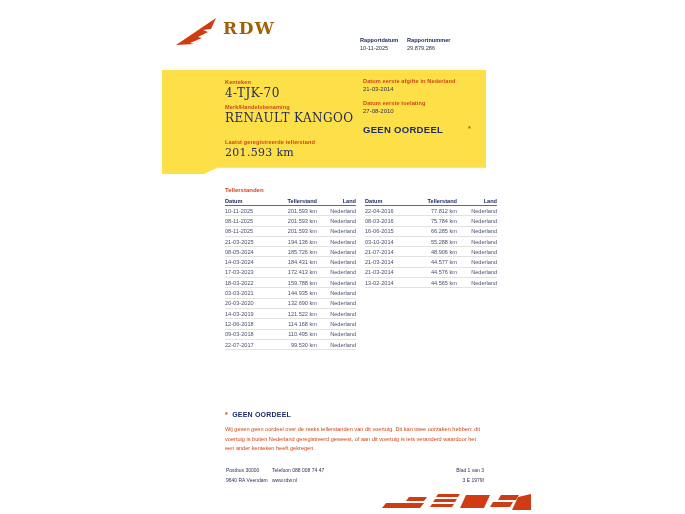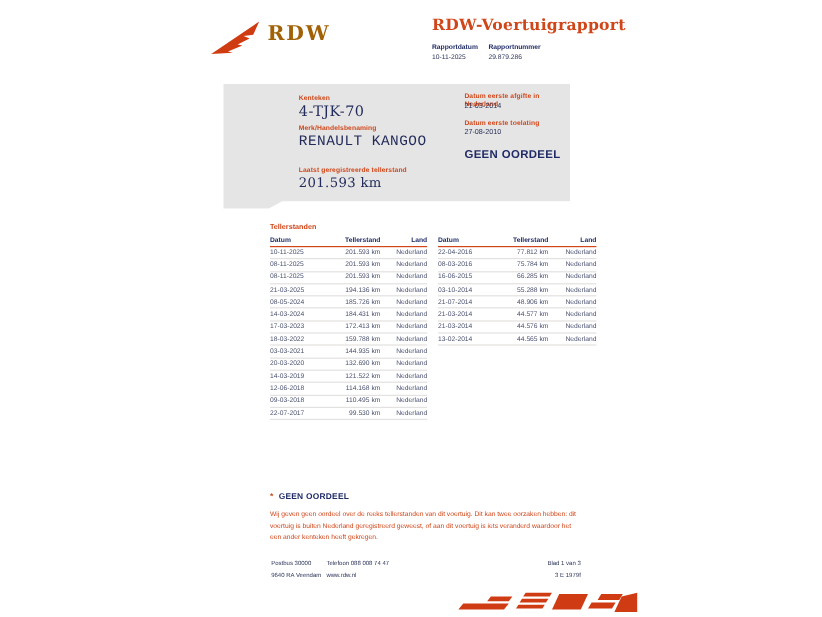--- a/index.html
+++ b/index.html
@@ -12,22 +12,22 @@
 
   
   .wordmark { font-family:"DejaVu Serif", serif; font-weight:bold; font-size:17px;
               color:#a16207; letter-spacing:1.5px; }
   .report-title { font-family:"DejaVu Serif", serif; font-weight:bold; font-size:13px;
                   color:#d04619; letter-spacing:0.2px; }
   .lbl { font-size:5.6px; font-weight:bold; color:#1f2a66; }
   .val { font-size:5.6px; color:#2c3359; }
 
   
-  .card { left:162px; top:70px; width:289px; height:104px; background:#e5e5e5;
-          clip-path:polygon(0 0, 100% 0, 100% 94%, 17% 94%, 13% 100%, 0 100%);margin-left:24px; }
+  .card { left:162px; top:70px; width:324px; height:104px; background:#fde047;
+          clip-path:polygon(0 0, 100% 0, 100% 94%, 17% 94%, 13% 100%, 0 100%); }
   .card-label { font-size:5.6px; font-weight:bold; color:#d04619; letter-spacing:0.1px; }
   .card-value-lg { font-family:"DejaVu Serif", serif; font-size:12px; color:#232b5a;
                    letter-spacing:0.4px; }
   .card-value-md { font-family:"DejaVu Serif", serif; font-size:11px; color:#232b5a;
                    letter-spacing:0.3px; }
   .card-value-sm { font-size:6px; color:#2c3359; }
   .oordeel { font-size:9.5px; font-weight:bold; color:#1f2a66; letter-spacing:0.3px; }
   .ast { font-size:7px; font-weight:bold; color:#d04619; }
 
   
@@ -55,31 +55,30 @@
 
 <div class="page">
 
   <div class="abs" style="left:175px; top:16px; width:44px; height:30px;">
     <svg width="44" height="30" viewBox="0 0 44 30">
       <path d="M1,29 L41,2 L36,13 L28,14 L33,16 L23,21 L27,22 L15,27 L19,28 Z" fill="#d03c12"></path>
     </svg>
   </div>
   <div class="abs wordmark" style="left:223px; top:18px;">RDW</div>
 
-  <div class="abs report-title" style="left:360px; top:14px;">RDW-Voertuigrapport</div>
   <div class="abs lbl" style="left:360px; top:37px;">Rapportdatum</div>
   <div class="abs val" style="left:360px; top:44.5px;">10-11-2025</div>
   <div class="abs lbl" style="left:407px; top:37px;">Rapportnummer</div>
   <div class="abs val" style="left:407px; top:44.5px;">29.879.286</div>
 
   <div class="abs card">
     <div class="abs card-label" style="left:63px; top:9px;">Kenteken</div>
     <div class="abs card-value-lg" style="left:63px; top:16px;">4-TJK-70</div>
     <div class="abs card-label" style="left:63px; top:34px;">Merk/Handelsbenaming</div>
-    <div class="abs card-value-lg" style="left:63px; top:41px;font-family:Liberation Mono, monospace;">RENAULT KANGOO</div>
+    <div class="abs card-value-lg" style="left:63px; top:41px;">RENAULT KANGOO</div>
     <div class="abs card-label" style="left:63px; top:69px;">Laatst geregistreerde tellerstand</div>
     <div class="abs card-value-md" style="left:63px; top:76px;">201.593 km</div>
 
     <div class="abs card-label" style="left:201px; top:8px;">Datum eerste afgifte in Nederland</div>
     <div class="abs card-value-sm" style="left:201px; top:15.5px;">21-03-2014</div>
     <div class="abs card-label" style="left:201px; top:30px;">Datum eerste toelating</div>
     <div class="abs card-value-sm" style="left:201px; top:37.5px;">27-08-2010</div>
     <div class="abs oordeel" style="left:201px; top:54px;">GEEN OORDEEL</div>
     <div class="abs ast" style="left:306px; top:55px;">*</div>
   </div>

